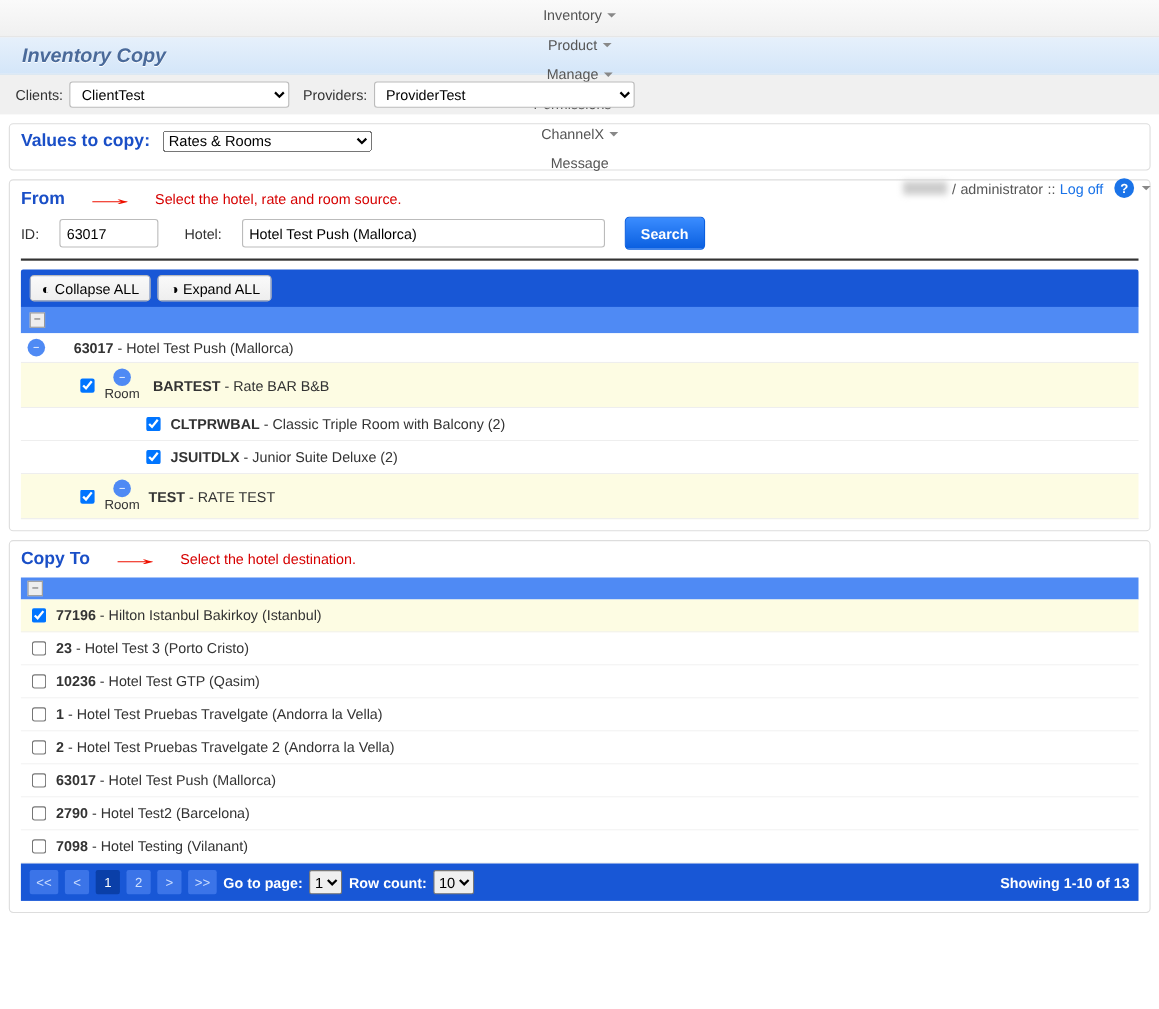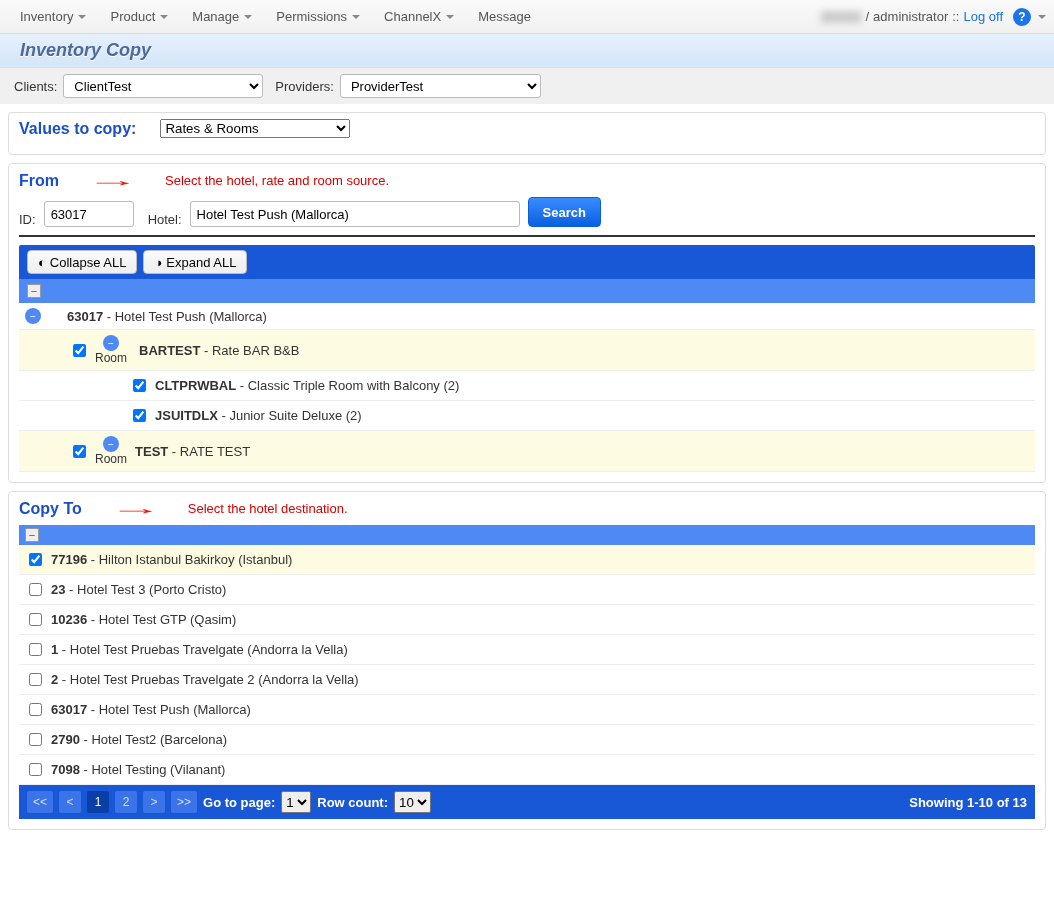--- a/index.html
+++ b/index.html
@@ -10,20 +10,21 @@
     color: #333;
     background: #fff;
   }
   .top-nav {
     background: linear-gradient(#fafafa,#f0f0f0);
     border-bottom:1px solid #ddd;
     display:flex;
     align-items:center;
     padding: 0 8px;
     height:34px;
+    flex-direction:column;
   }
   .top-nav .menu-item {
     padding: 6px 12px;
     color:#555;
     cursor:pointer;
     display:flex;
     align-items:center;
     gap:2px;
   }
   .caret-down {
@@ -78,43 +79,43 @@
   }
   .panel {
     margin:8px;
     border:1px solid #ddd;
     border-radius:4px;
     padding:6px 10px 10px;
   }
   .panel-header-line {
     display:flex;
     align-items:center;
-    gap:24px;
+    gap:12px;
     margin-bottom:6px;
   }
   .panel-header-line .title {
     color:#1a4fc7;
     font-weight:bold;
     font-size:16px;
   }
   .arrow-red {
     color:#e10;
     font-size:18px;
     transform:scaleX(3);
     display:inline-block;
     margin:0 20px;
   }
   .helper-red {
     color:#d60000;
     font-weight:normal;
   }
   .form-row {
     display:flex;
-    align-items:flex-end;
-    gap:8px;
+    align-items:center;
+    gap:18px;
     margin:6px 0;
   }
   .form-row input[type=text]{
     height:26px;
     border:1px solid #bbb;
     border-radius:3px;
     padding:0 6px;
     font-size:13px;
   }
   .btn {
@@ -247,21 +248,21 @@
     <span class="caret-down"></span>
   </div>
 </div>
 
 <div class="page-title-bar">Inventory Copy</div>
 
 <div class="selector-row">
   <label>Clients:</label>
   <select style="width:200px"><option>ClientTest</option></select>
   <label style="margin-left:6px">Providers:</label>
-  <select style="width:201px"><option>ProviderTest</option></select>
+  <select style="width:237px"><option>ProviderTest</option></select>
 </div>
 
 <div class="panel">
   <div class="panel-header-line">
     <span class="title">Values to copy:</span>
     <select style="width:190px"><option>Rates &amp; Rooms</option></select>
   </div>
 </div>
 
 <div class="panel">

